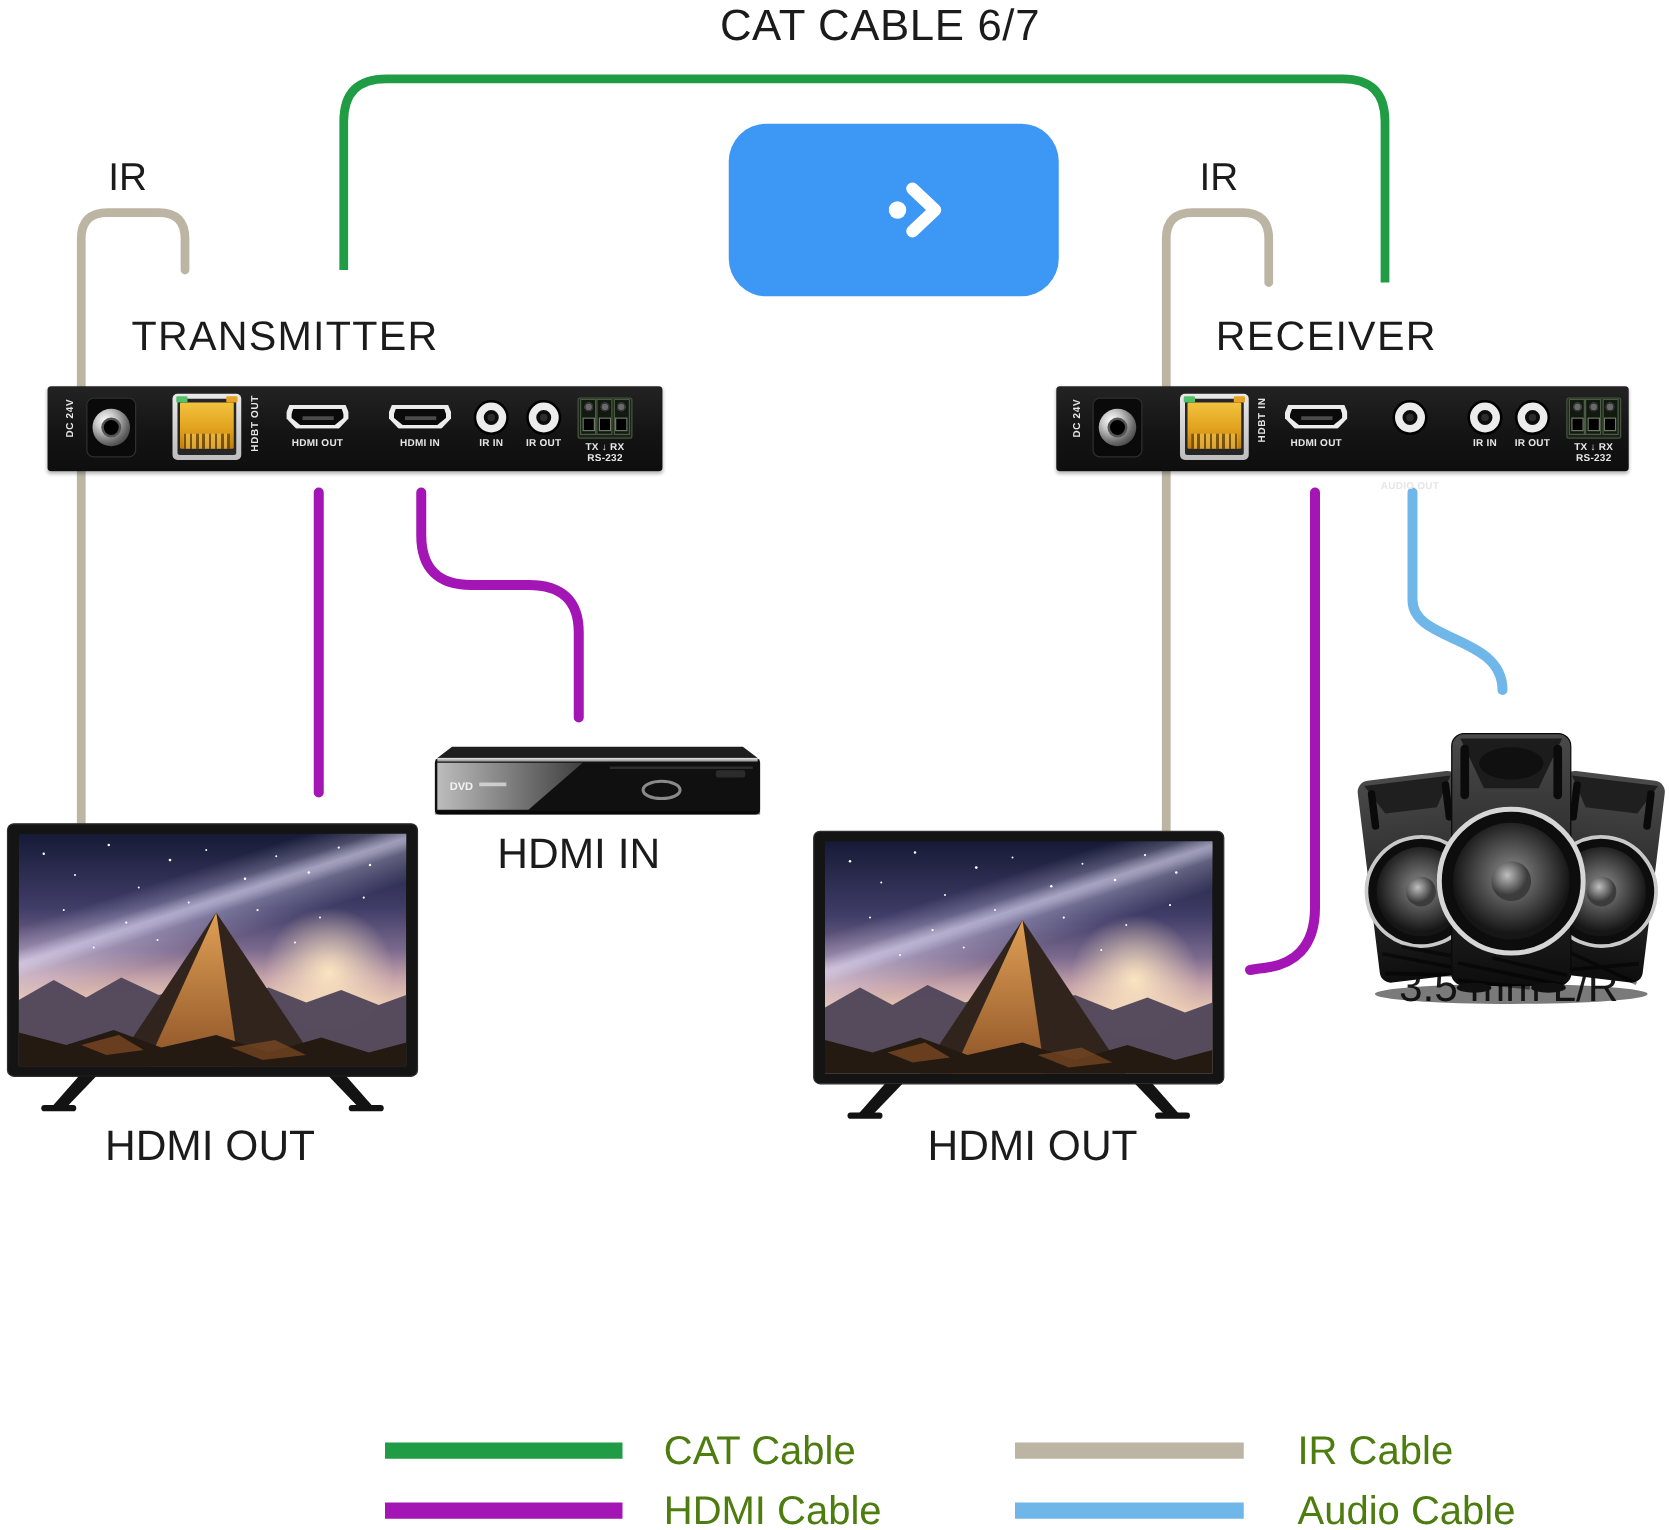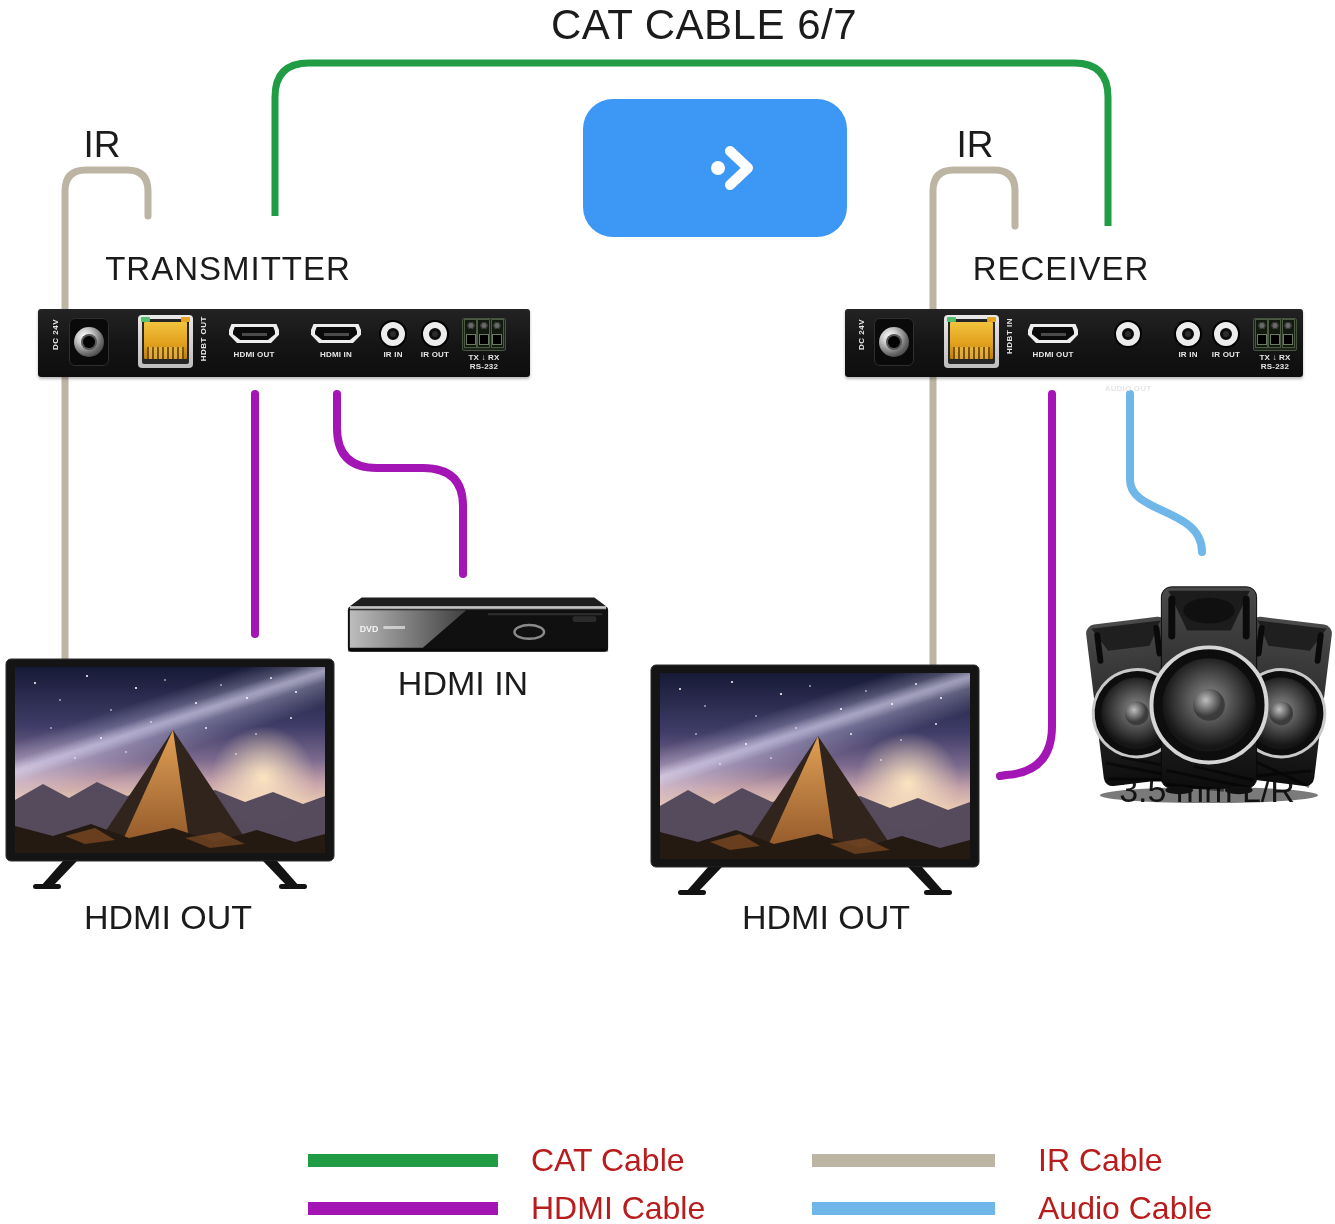--- a/index.html
+++ b/index.html
@@ -1,22 +1,22 @@
 <!DOCTYPE html>
 <html style="--c-cat: #1f9c44; --c-hdmi: #a315b4; --c-ir: #bdb5a3; --c-audio: #6fb7e9; --c-badge: #3d97f5;"><head>
 <meta charset="utf-8">
 <style>
   html,body{margin:0;padding:0;background:#fff;}
   .canvas{position:relative;width:1335px;height:1224px;background:#ffffff;overflow:hidden;
           font-family:"Liberation Sans",sans-serif;color:#1b1b1b;}
   .abs{position:absolute;}
   .lbl{position:absolute;white-space:nowrap;text-align:center;transform:translateX(-50%);color:#1b1b1b;}
-  .title{font-size:42px;letter-spacing:.5px;}
+  .title{font-size:35px;letter-spacing:.5px;}
   .devlbl{font-size:33px;letter-spacing:1px;}
-  .irlbl{font-size:37px;}
+  .irlbl{font-size:31px;}
   .biglbl{font-size:34px;}
 
   
   #cables{position:absolute;left:0;top:0;z-index:1;}
   .cable{fill:none;}
 
   
   .badge{position:absolute;left:583px;top:99px;width:264px;height:138px;border-radius:30px;
          background:var(--c-badge,#3d97f5);z-index:2;display:flex;align-items:center;}
   .tx-circle{position:absolute;left:23px;top:20px;width:98px;height:98px;border-radius:50%;background:#fff;
@@ -58,21 +58,21 @@
         display:flex;justify-content:space-around;align-items:flex-end;padding:2px 1px;box-sizing:border-box;}
   .term .cell{width:11px;height:27px;position:relative;border:1px solid #4c5a44;background:#121a10;}
   .term .cell:before{content:"";position:absolute;left:50%;top:2px;width:7px;height:7px;border-radius:50%;
         background:#6a6a6a;transform:translateX(-50%);box-shadow:inset 0 0 0 1px #333;}
   .term .cell:after{content:"";position:absolute;left:50%;bottom:2px;width:8px;height:9px;background:#000;
         border:1px solid #6d7a63;transform:translateX(-50%);}
 
   
   .art{position:absolute;z-index:2;}
   .legend-swatch{position:absolute;height:13px;width:190px;}
-  .legend-text{position:absolute;font-size:32px;color:#b91c1c;white-space:nowrap;}
+  .legend-text{position:absolute;font-size:32px;color:#4d7c0f;white-space:nowrap;}
 </style>
 </head>
 <body>
 
 <div class="canvas">
 
   <svg id="cables" width="1335" height="1224" viewBox="0 0 1335 1224">
     <path class="cable" d="M 275 216 L 275 97 Q 275 63 309 63 L 1074 63 Q 1108 63 1108 97 L 1108 226" style="stroke:var(--c-cat);stroke-width:7;"></path>
     <path class="cable" d="M 65 668 L 65 191 Q 65 170 86 170 L 127 170 Q 148 170 148 191 L 148 216" style="stroke:var(--c-ir);stroke-width:7;" stroke-linecap="round"></path>
     <path class="cable" d="M 933 676 L 933 191 Q 933 170 954 170 L 994 170 Q 1015 170 1015 191 L 1015 226" style="stroke:var(--c-ir);stroke-width:7;" stroke-linecap="round"></path>

